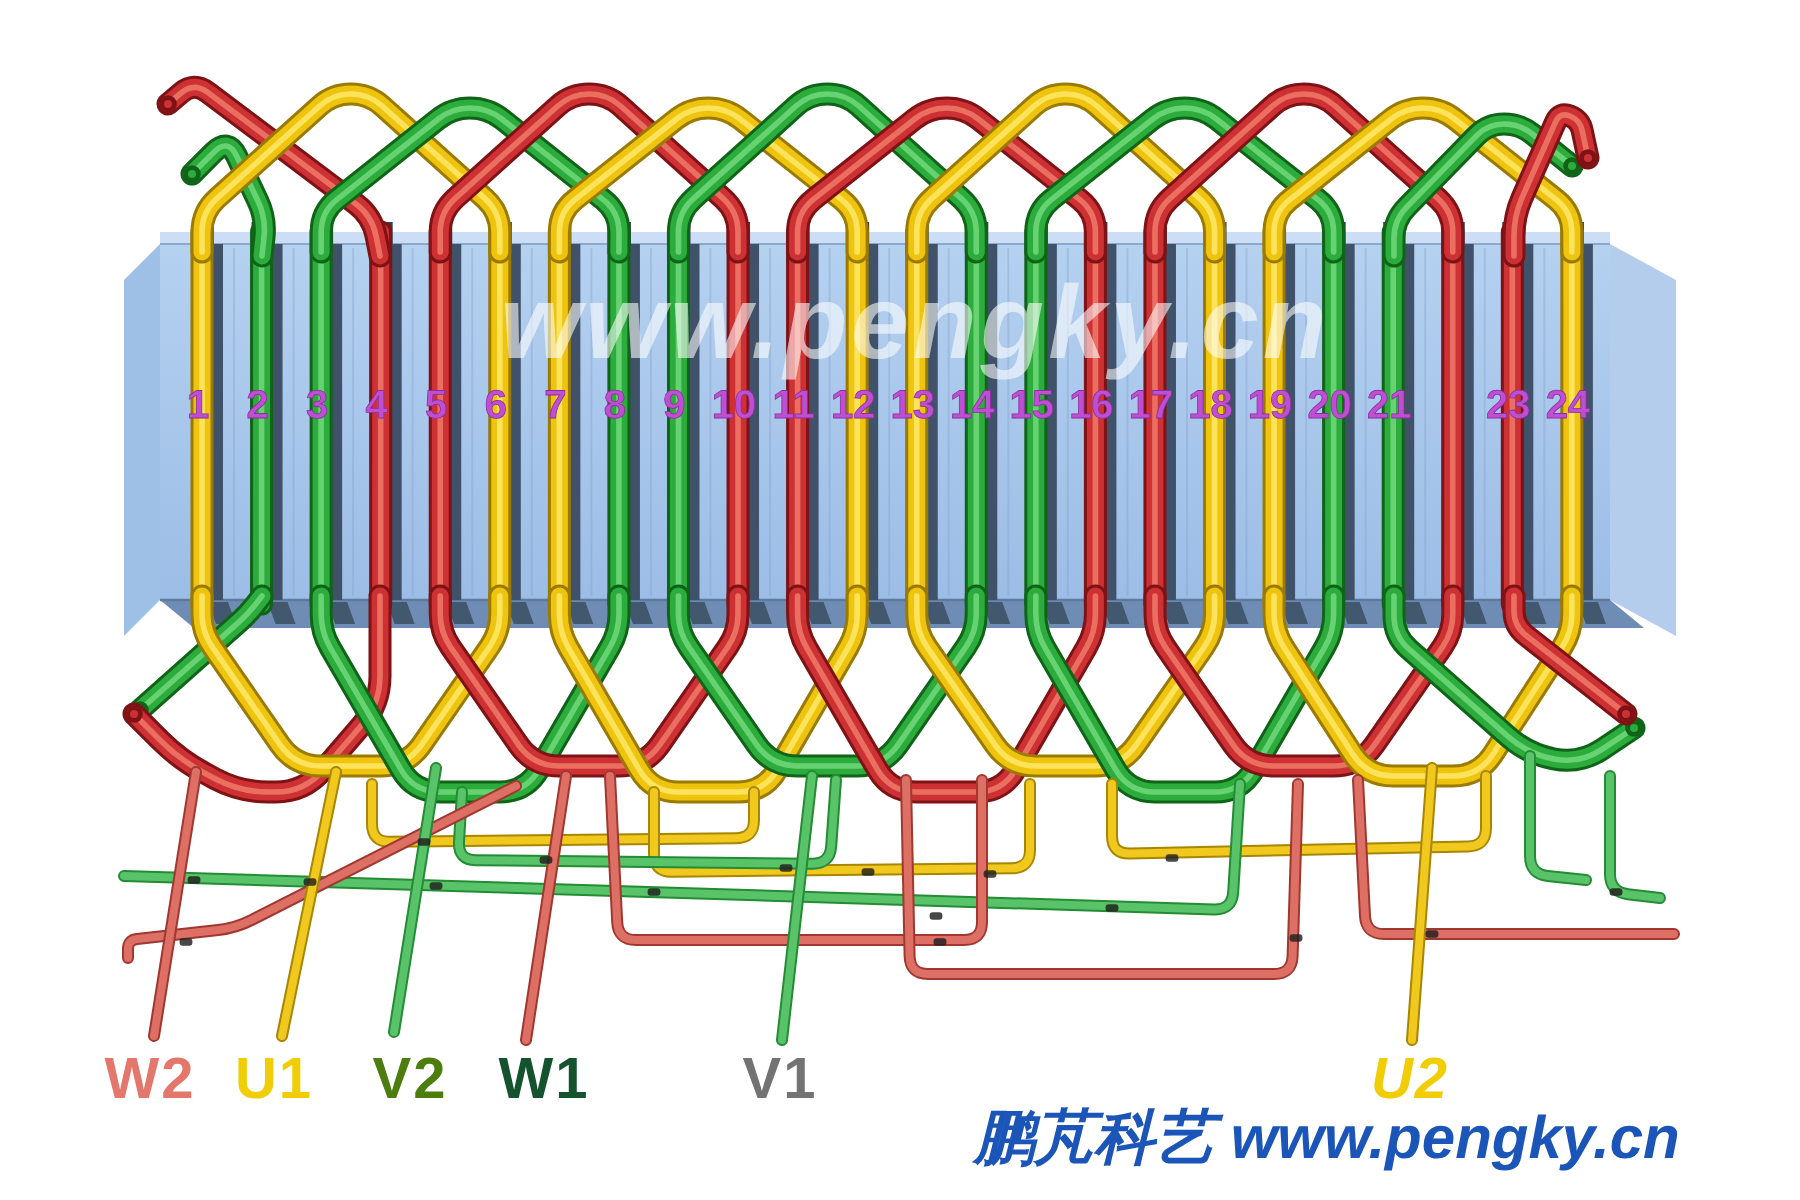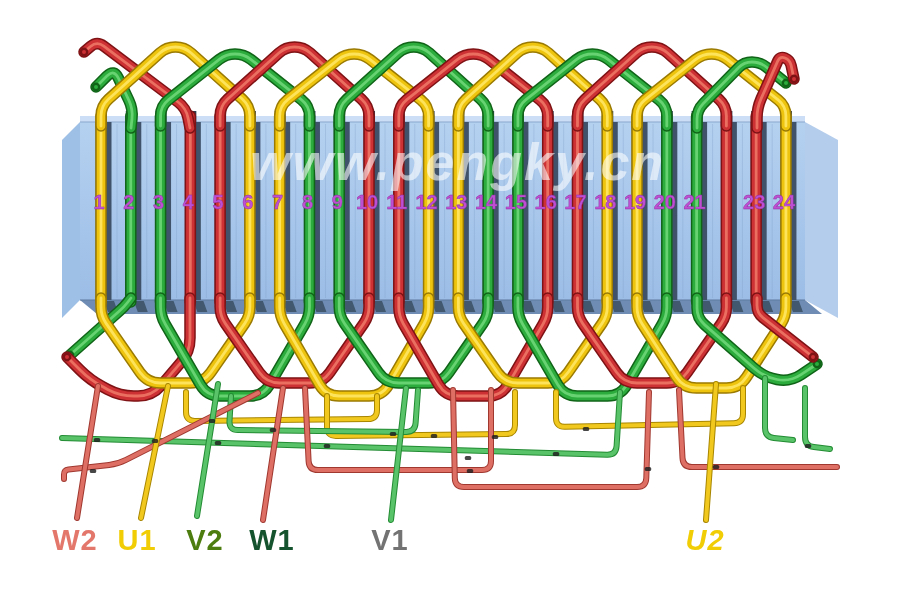--- a/index.html
+++ b/index.html
@@ -390,13 +390,14 @@
     </svg>
   <div id="watermark" class="overlay">www.pengky.cn</div>
   <div id="terminal-labels">
       <div class="terminal-label" style="left: 75px; color: rgb(228, 119, 108);">W2</div>
       <div class="terminal-label" style="left: 137px; color: rgb(240, 205, 5);">U1</div>
       <div class="terminal-label" style="left: 205px; color: #4d7c0f;">V2</div>
       <div class="terminal-label" style="left: 272px; color: #14532d;">W1</div>
       <div class="terminal-label" style="left: 390px; color: #737373;">V1</div>
       <div class="terminal-label" style="left: 705px; color: rgb(240, 205, 5); font-style: italic;">U2</div>
     </div>
+  <div id="branding" class="overlay">鹏芃科艺 www.pengky.cn</div>
 </div>
 
 </body></html>

